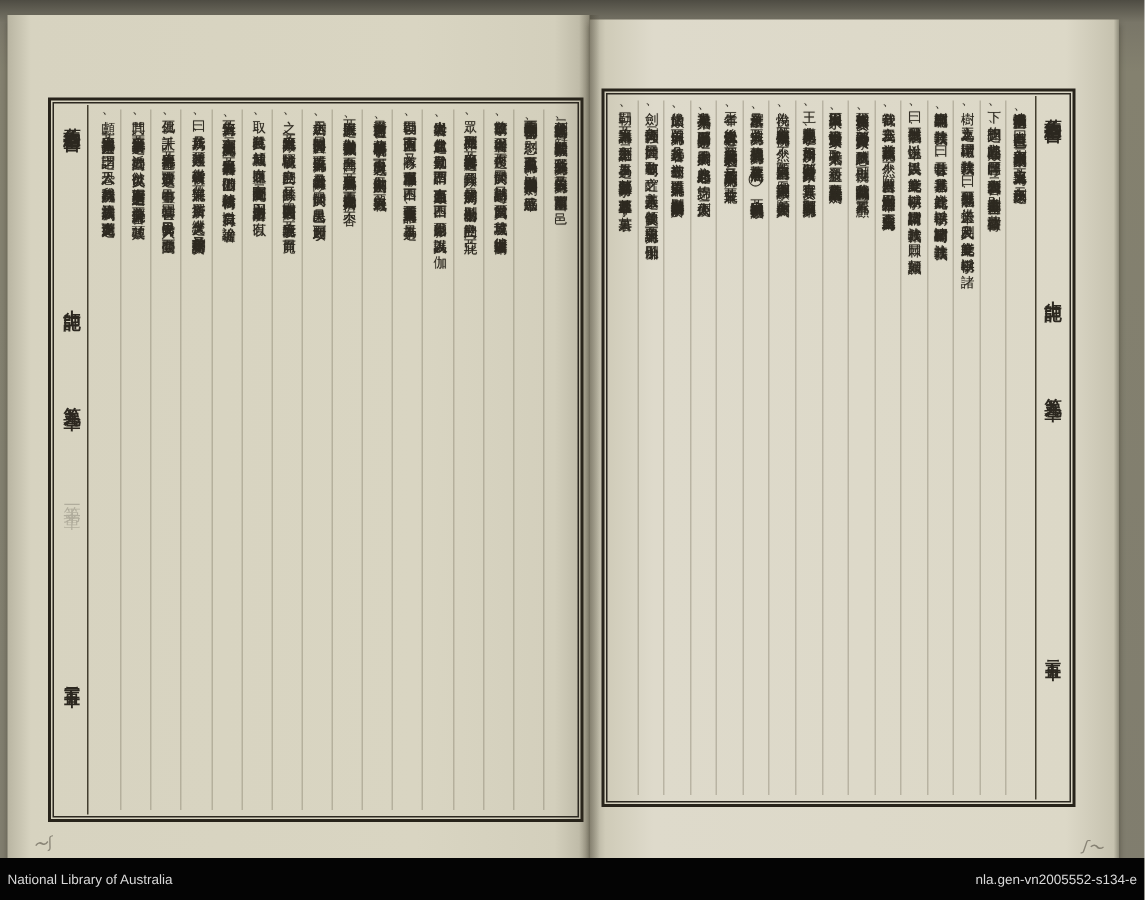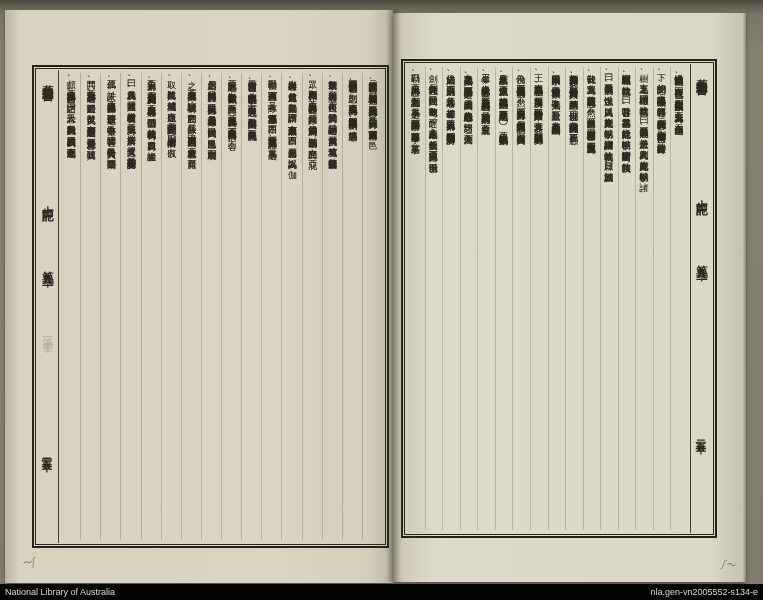--- a/index.html
+++ b/index.html
@@ -47,21 +47,21 @@
     overflow:hidden;border-right:1px solid rgba(100,93,72,.30);
     text-shadow:0 0 .5px rgba(46,42,33,.55);}
   .body-cols .col:first-child{border-right:none;}
 
   
   .pencil{position:absolute;color:rgba(75,70,58,.55);font-size:10px;font-style:italic;}
   .pencil.pl{left:22px;top:556px;transform:rotate(-12deg);}
   .pencil.pr{left:722px;top:558px;transform:rotate(8deg);}
 
   
-  .footer{position:absolute;left:0;right:0;bottom:0;height:16px;background:#040404;
+  .footer{position:absolute;left:0;right:0;bottom:0;height:28px;background:#040404;
     display:flex;justify-content:space-between;align-items:center;padding:0 5px;
     font-family:"Liberation Sans",sans-serif;font-size:9px;color:#d8d8d8;}
 </style>
 </head>
 <body>
 
 <div class="scan">
 
   <div class="sheet left">
     <div class="frame lf">

